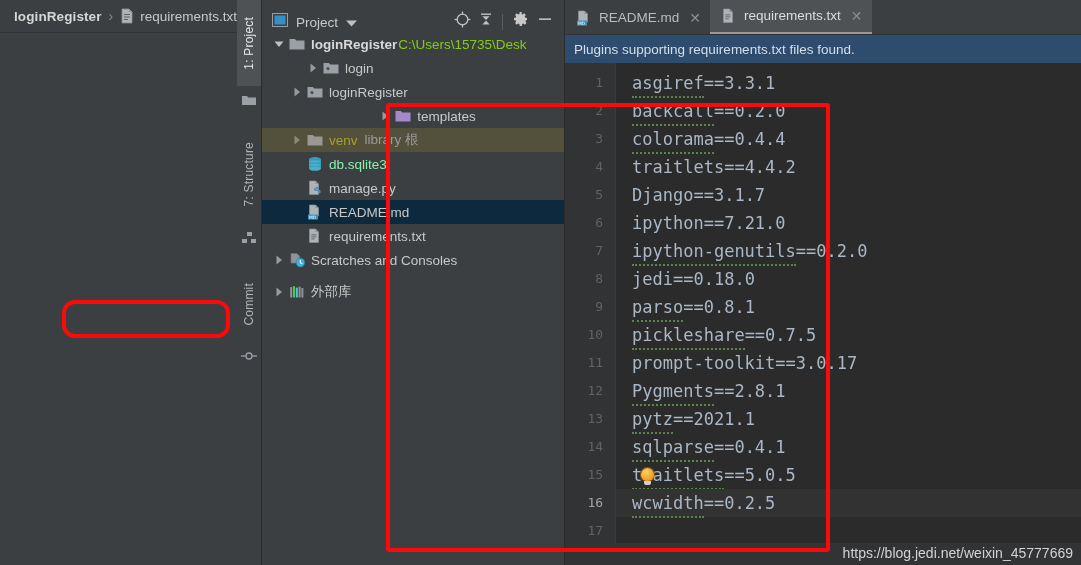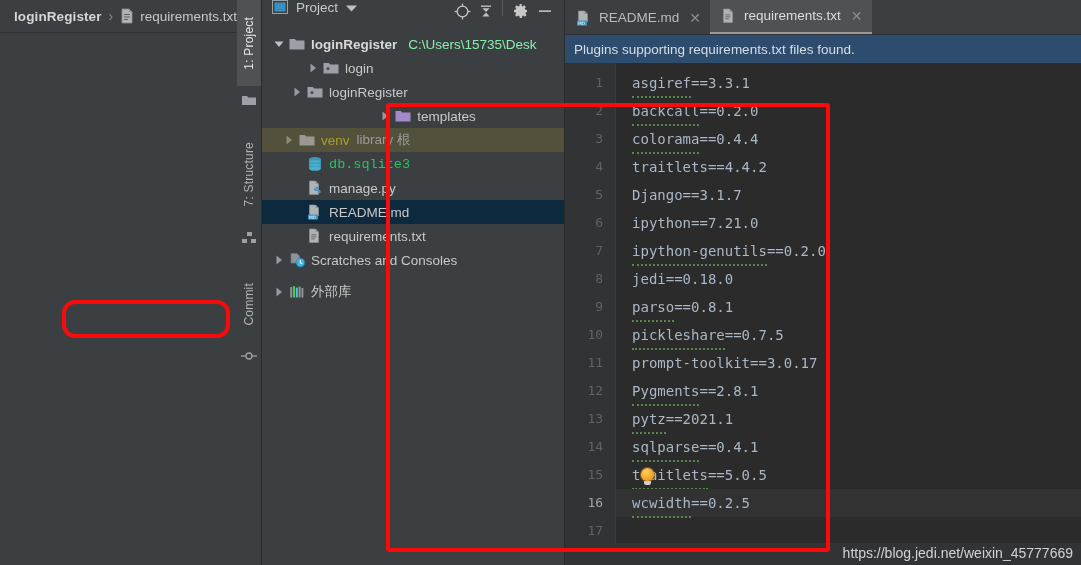--- a/index.html
+++ b/index.html
@@ -106,21 +106,21 @@
     background: #3c3f41;
     display: flex;
     flex-direction: column;
     border-right: 1px solid #2b2b2b;
     min-width: 0;
   }
   .panel-header {
     height: 30px;
     flex: 0 0 30px;
     display: flex;
-    align-items: flex-start;
+    align-items: flex-end;
     padding: 0 8px 0 10px;
     background: #3c3f41;
   }
   .panel-title {
     color: #c8c8c8;
     font-size: 13.5px;
     margin-left: 8px;
   }
   .panel-header-spacer { flex: 1 1 auto; }
   .hdr-btn {
@@ -156,22 +156,22 @@
     display: flex; align-items: center; justify-content: center;
   }
   .ticon {
     width: 18px; flex: 0 0 18px;
     display: flex; align-items: center; justify-content: center;
     margin-right: 5px;
   }
   .tlabel { color: #c8c8c8; }
   .tlabel.bold { font-weight: bold; color: #d8d8d8; }
   .tlabel.olive { color: #a9a02a; }
-  .tlabel.green { color: #22c55e; font-family: Liberation Mono, monospace; }
-  .tsub { color: #86efac; margin-left: 11px; }
+  .tlabel.green { color: #86efac; }
+  .tsub { color: #84cc16; margin-left: 1px; }
   .tsub2 { color: #9a9a9a; margin-left: 7px; }
 
   
   .editor-area {
     flex: 1 1 auto;
     display: flex;
     flex-direction: column;
     min-width: 0;
     background: #2b2b2b;
   }
@@ -247,21 +247,21 @@
     flex: 1 1 auto;
     padding-top: 6px;
     position: relative;
     min-width: 0;
     border-left: 1px solid #3b3b3b;
   }
   .cline {
     height: 28px;
     line-height: 28px;
     font-family: "DejaVu Sans Mono", monospace;
-    font-size: 14px;
+    font-size: 17px;
     color: #a9b7c6;
     padding-left: 16px;
     white-space: pre;
     position: relative;
   }
   .cline.cur { background: #323232; }
   .sq {
     position: relative;
     display: inline-block;
   }
@@ -496,21 +496,21 @@
               </svg>
           </span>
           <span class="ticon">
             <svg width="16" height="14" viewBox="0 0 16 14">
                 <path d="M0.5 2h5.4l1.3 1.6H15.5V12.5H0.5z" fill="#a489c9"></path>
               </svg>
           </span>
           <span class="tlabel">templates</span>
         </div>
 
-        <div class="trow sel-olive" style="padding-left:18px;">
+        <div class="trow sel-olive" style="padding-left:26px;">
           <span class="twist">
             <svg width="10" height="10" viewBox="0 0 10 10">
                 <path d="M2.5 0.5v9L8 5z" fill="#8d8a74"></path>
               </svg>
           </span>
           <span class="ticon">
             <svg width="16" height="14" viewBox="0 0 16 14">
                 <path d="M0.5 2h5.4l1.3 1.6H15.5V12.5H0.5z" fill="#9a9891"></path>
               </svg>
           </span>

